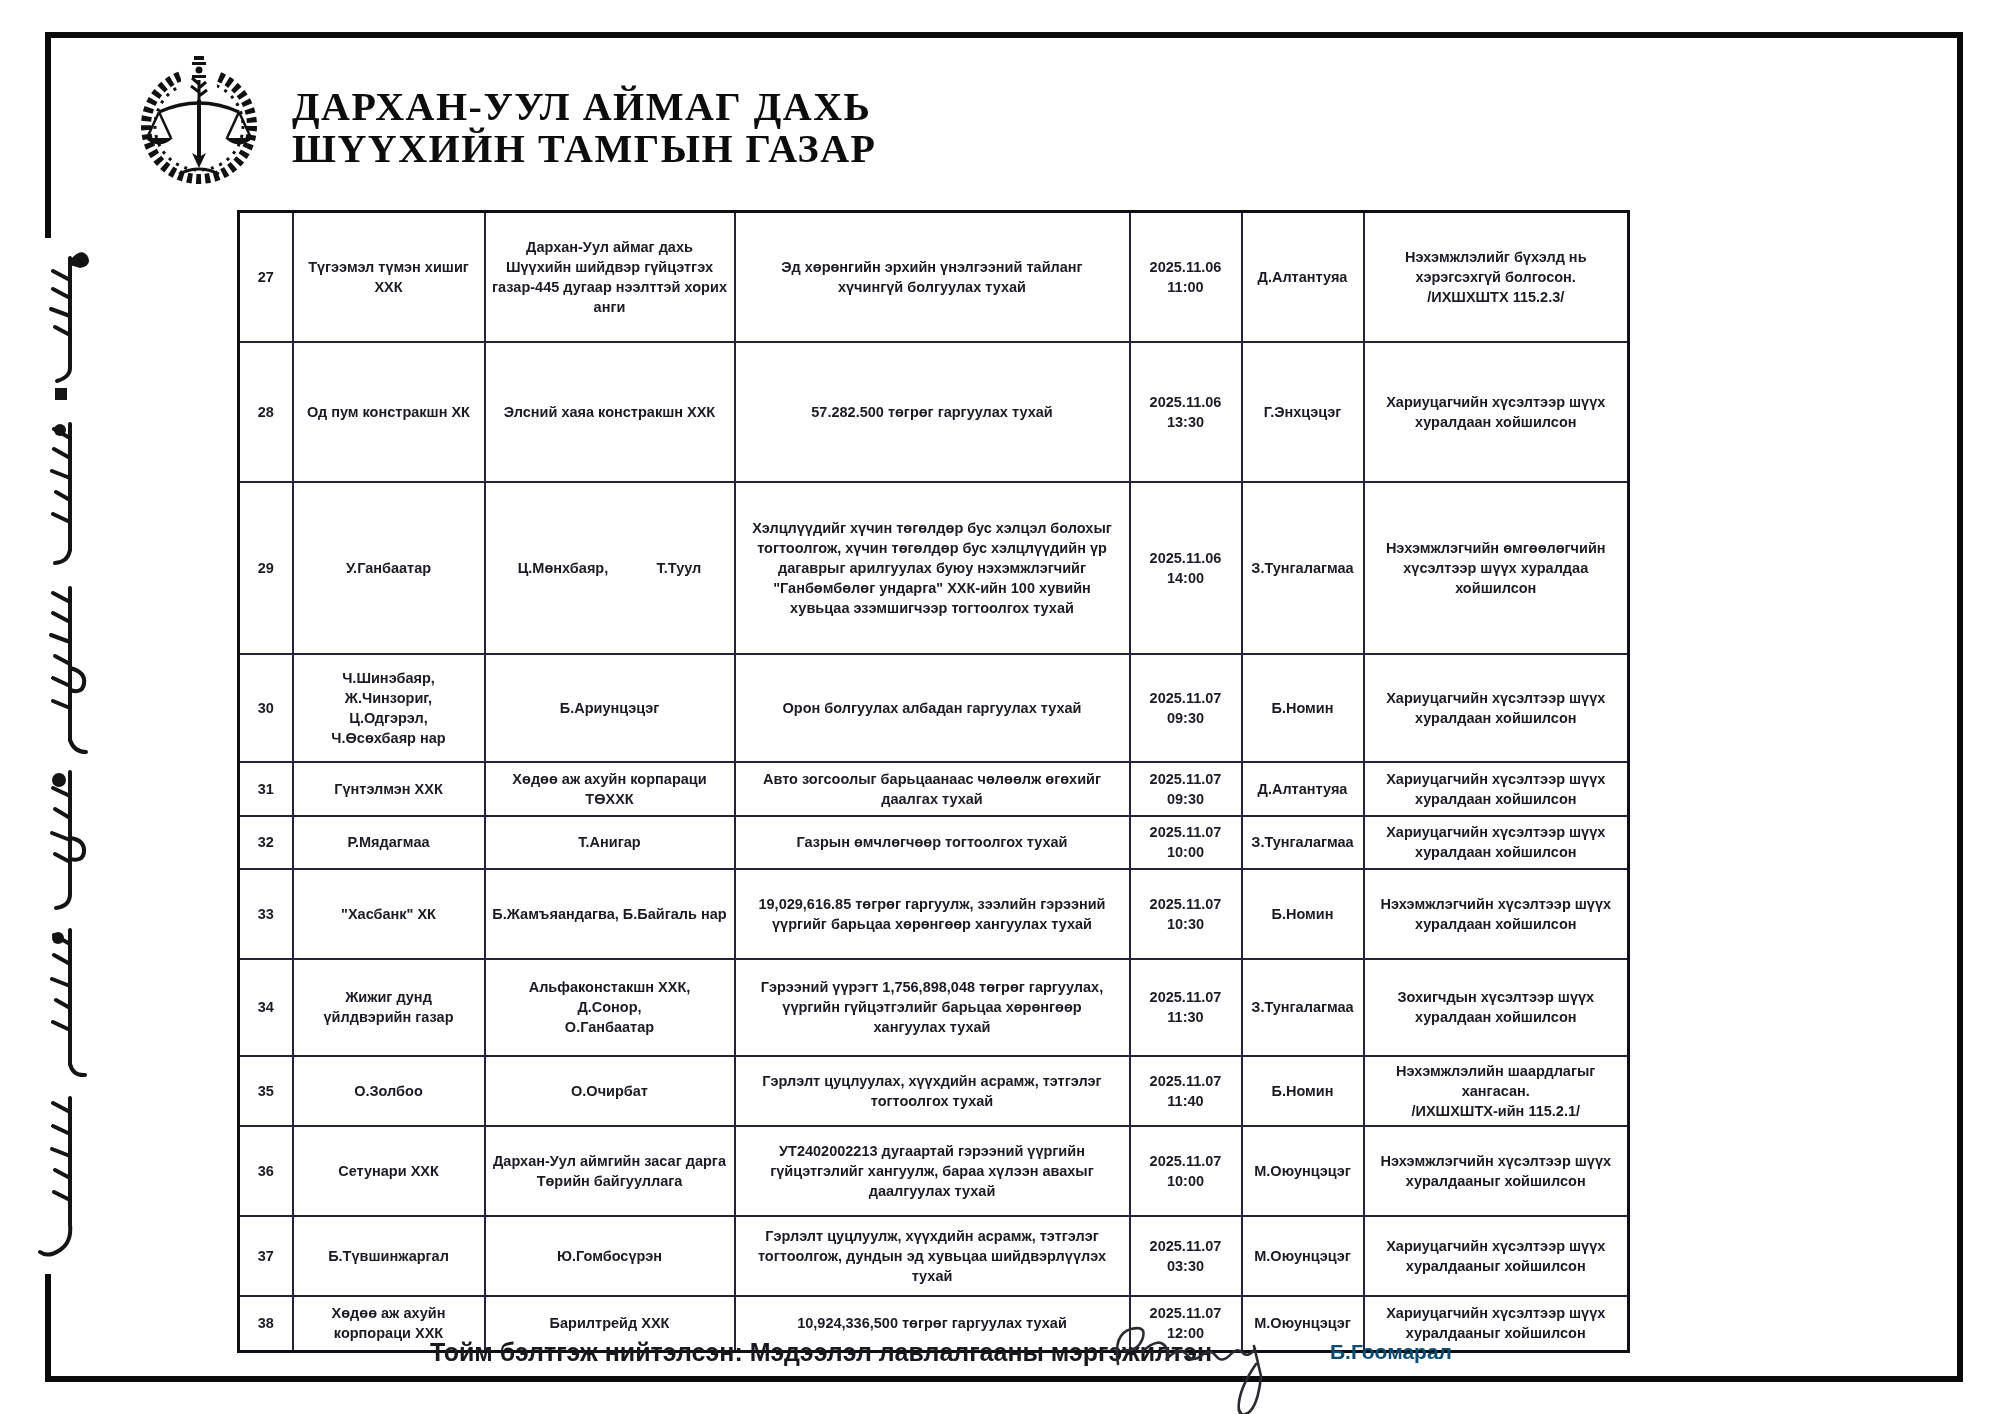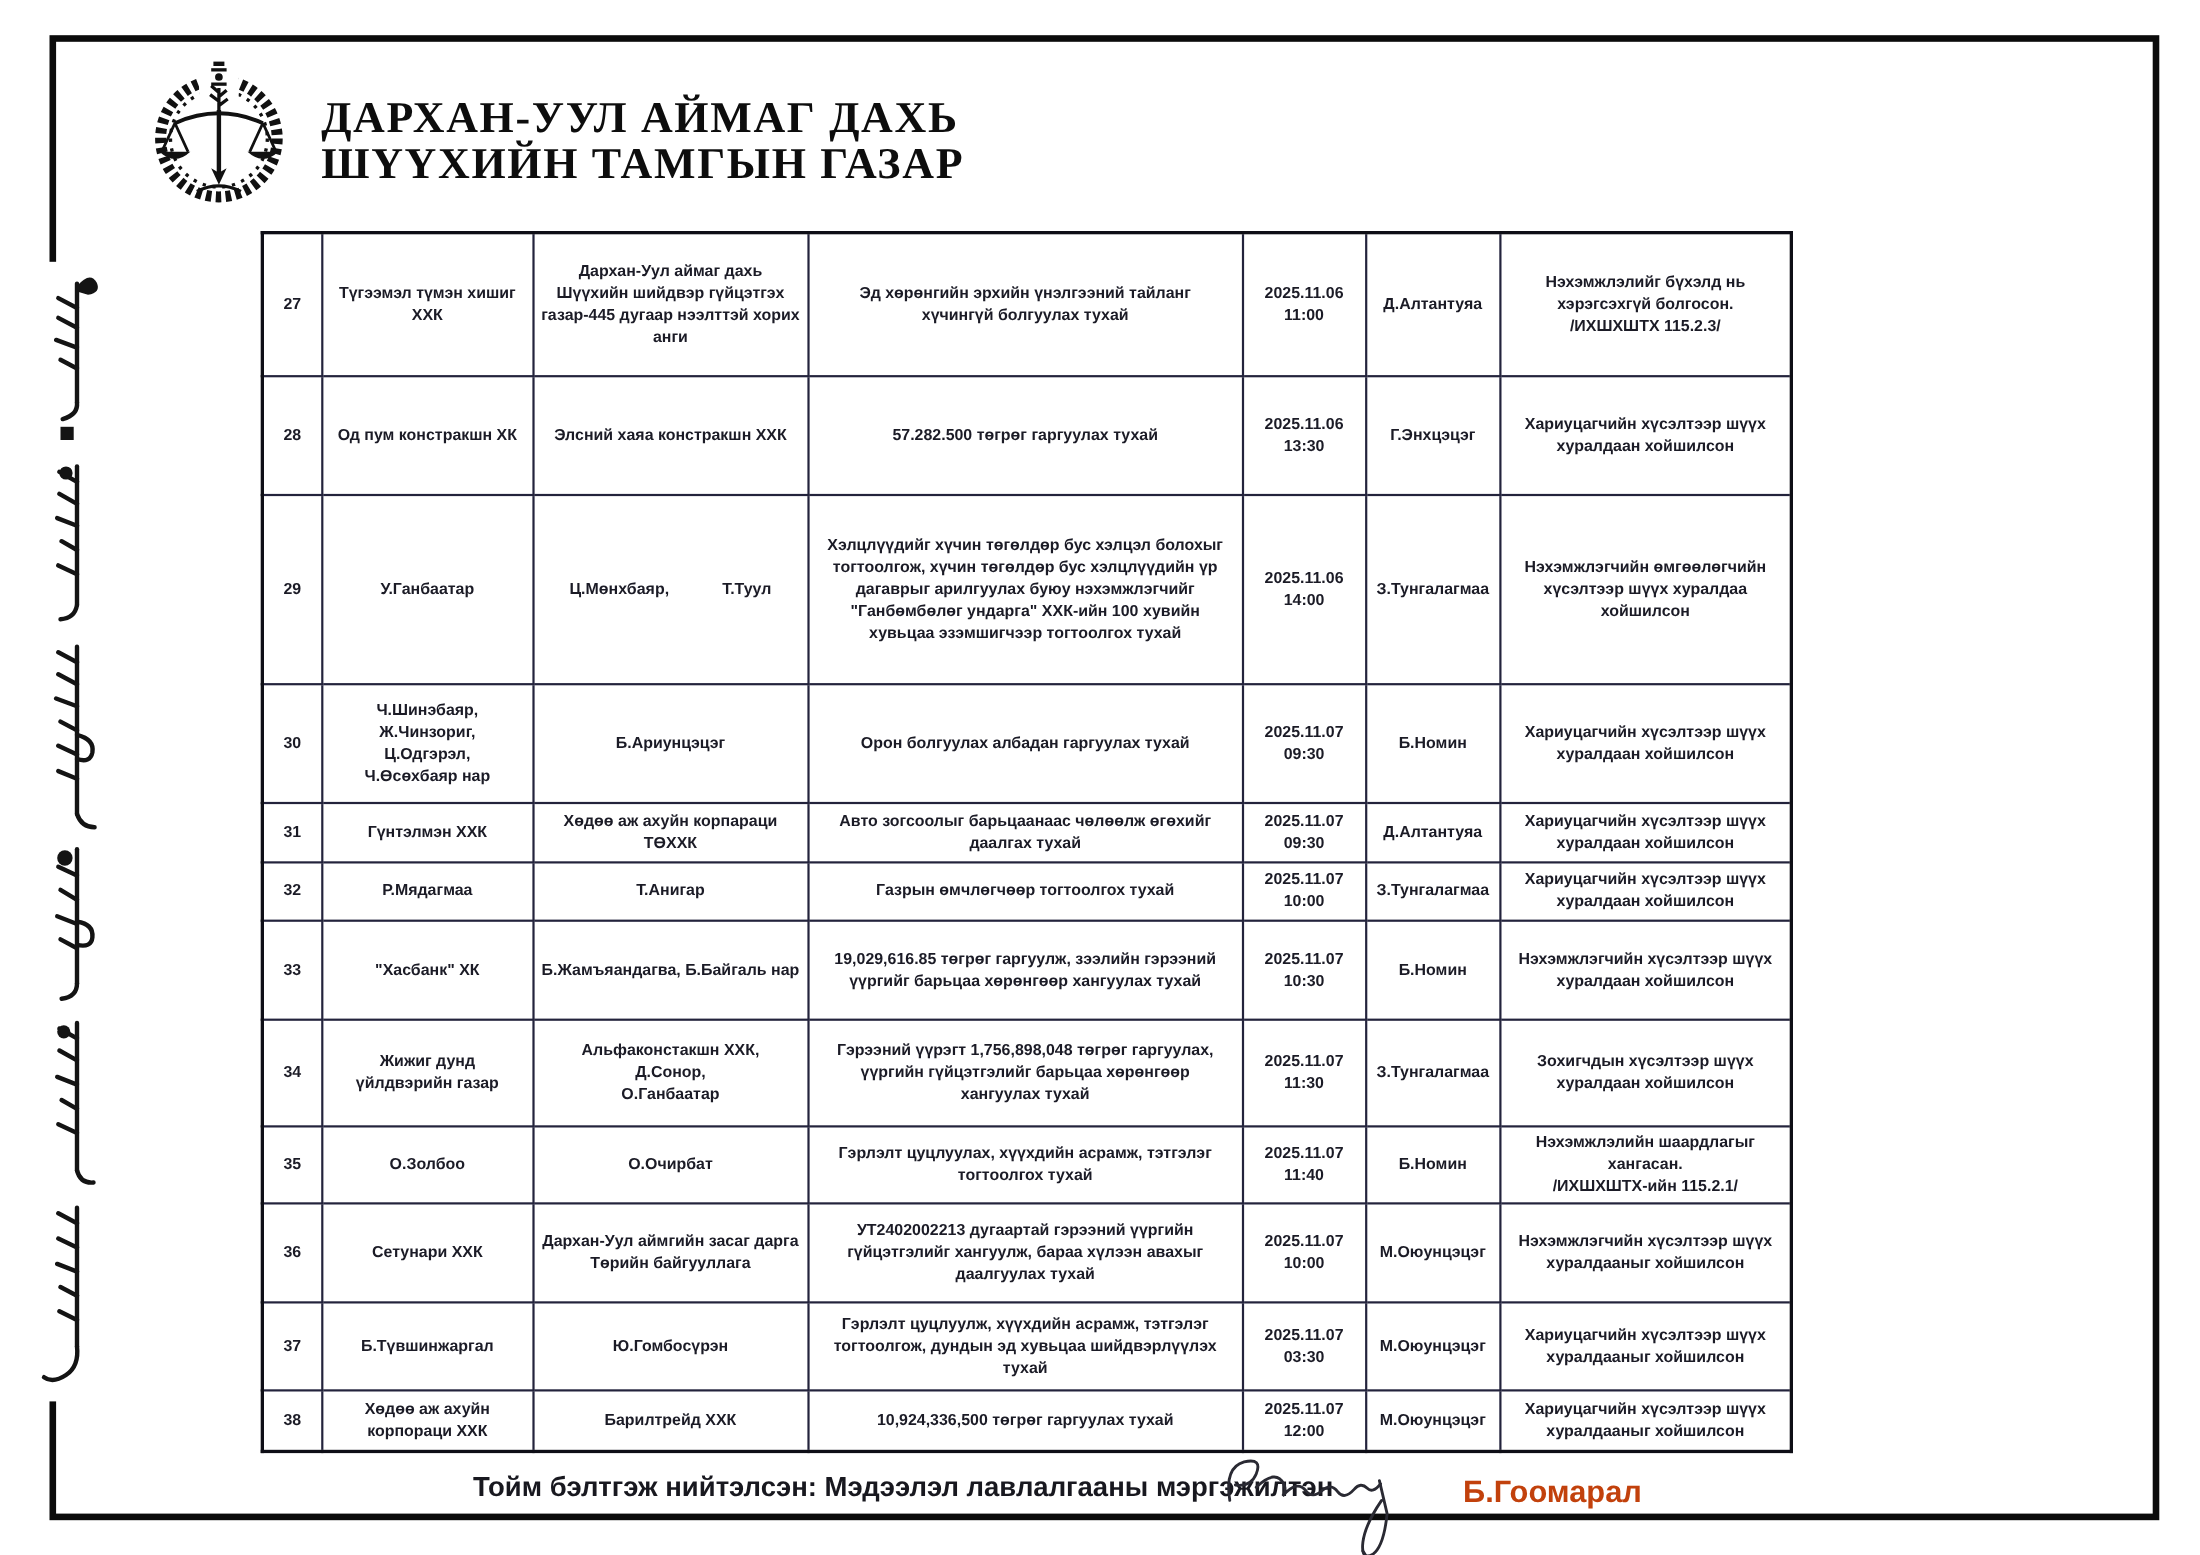--- a/index.html
+++ b/index.html
@@ -27,36 +27,36 @@
                    overflow:hidden; }
   td.c-no { font-size:15px; }
   td.c-pl { padding:2px 8px;  white-space:pre-line; }
   td.c-df { padding:2px 6px;  white-space:pre-line; }
   td.c-sb { padding:2px 12px; white-space:pre-line; }
   td.c-rs { padding:2px 8px;  white-space:pre-line; }
   td.c-dt { padding:2px 2px; }
   td.c-jd { padding:2px 4px; }
 
   table.court tr:nth-child(1)  { height:130px; }
-  table.court tr:nth-child(2)  { height:108px;margin-top:30px; }
+  table.court tr:nth-child(2)  { height:140px;margin-top:30px; }
   table.court tr:nth-child(3)  { height:172px; }
   table.court tr:nth-child(4)  { height:108px; }
   table.court tr:nth-child(5)  { height:54px;  }
   table.court tr:nth-child(6)  { height:53px;  }
   table.court tr:nth-child(7)  { height:90px;  }
   table.court tr:nth-child(8)  { height:97px;  }
   table.court tr:nth-child(9)  { height:70px;  }
   table.court tr:nth-child(10) { height:90px;  }
   table.court tr:nth-child(11) { height:80px;  }
   table.court tr:nth-child(12) { height:56px;  }
 
   .footer-line { position:absolute; left:430px; top:1338px; z-index:2;
                  font-size:25px; font-weight:bold; color:#18181f; }
   .signer-name { position:absolute; left:1330px; top:1340px; z-index:2;
-                 font-size:28px; font-weight:bold; color:#c2410c; }
+                 font-size:21px; font-weight:bold; color:#0c4a6e; }
   .signature   { position:absolute; left:1108px; top:1312px; width:200px; height:110px; z-index:4; }
 </style>
 </head>
 <body>
 
 <div id="page">
 
   <div class="frame"></div>
 
   <div class="script-strip">

